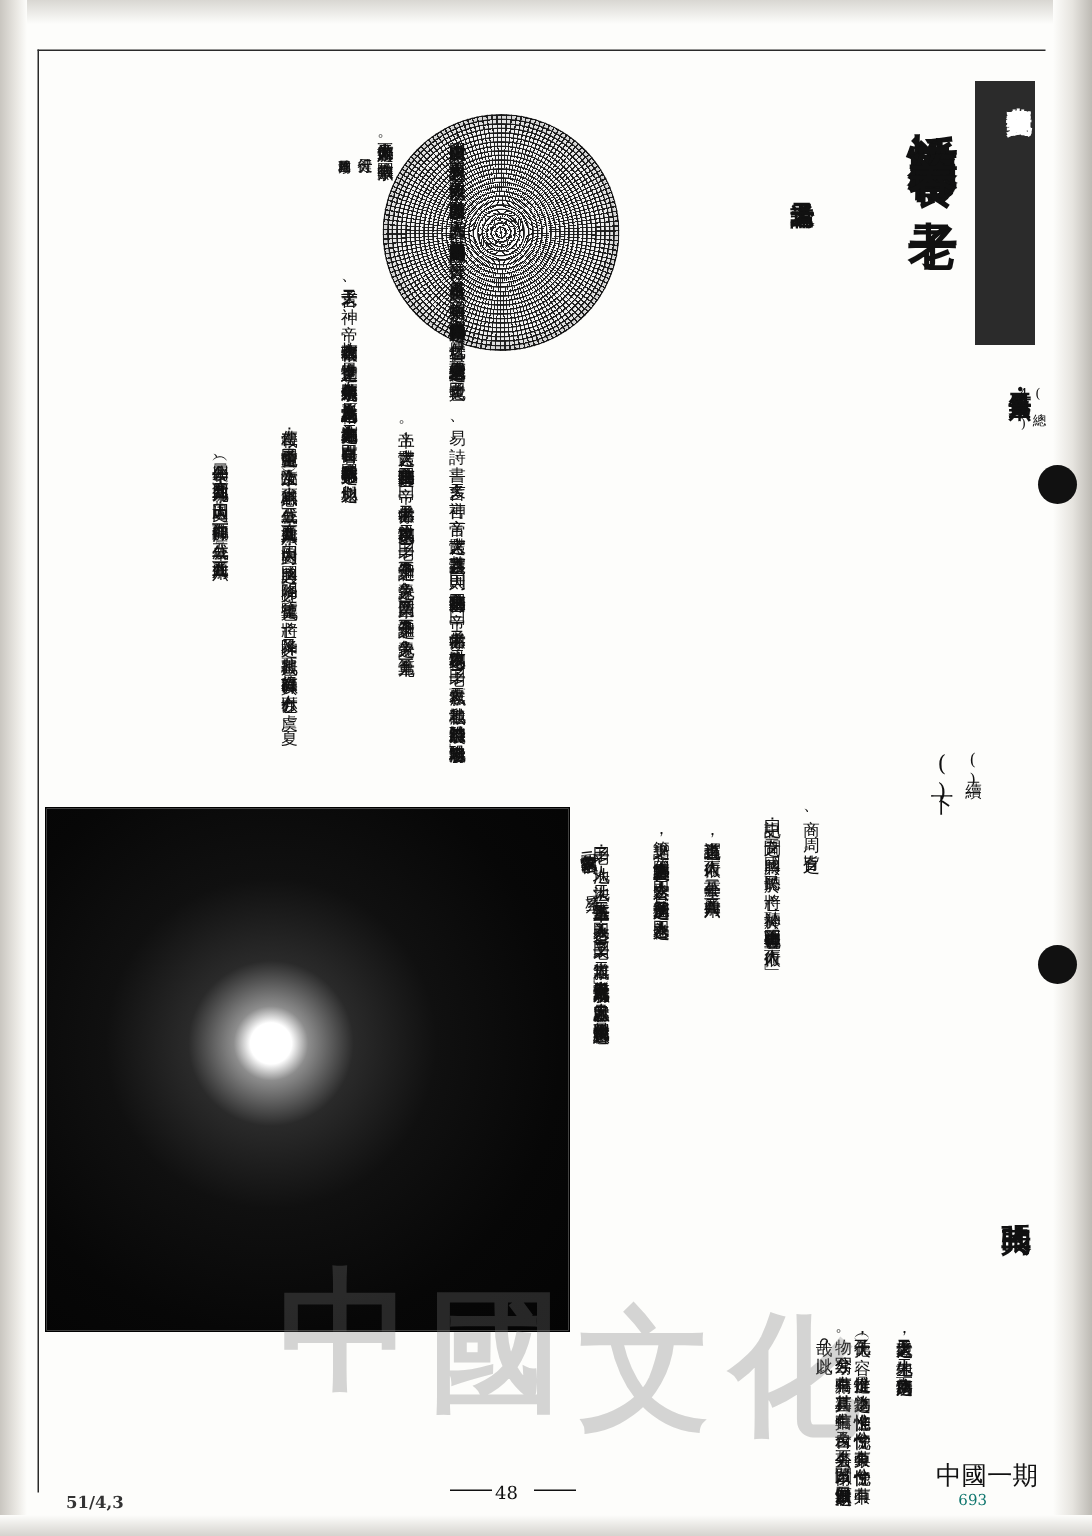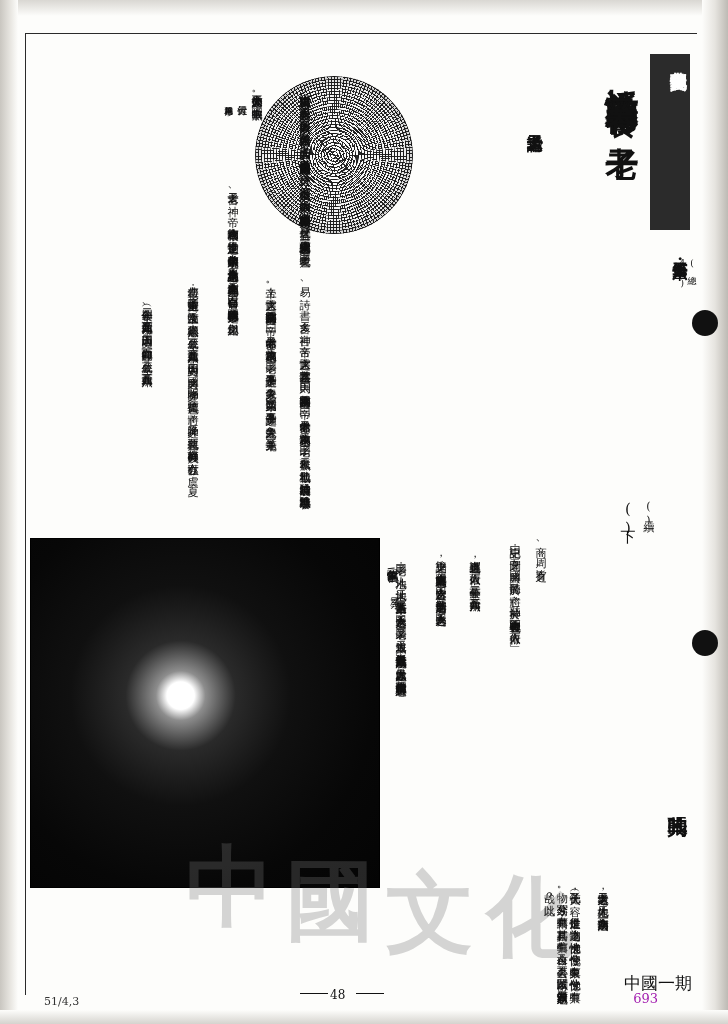--- a/index.html
+++ b/index.html
@@ -257,36 +257,37 @@
     height: 1px;
     background: #111;
   }
   #footer-left {
     position: absolute;
     left: 44px;
     bottom: 16px;
     font-family: "DejaVu Serif", serif;
     font-size: 11px;
     color: #333;
+    font-weight: bold;
   }
   #footer-right {
     position: absolute;
     right: 36px;
     bottom: 29px;
     font-family: "DejaVu Serif", serif;
     font-size: 17px;
     color: #111;
   }
   #footer-right-num {
     position: absolute;
     right: 70px;
     bottom: 18px;
     font-family: "DejaVu Serif", serif;
-    font-size: 13px;
-    color: #a21caf;
+    font-size: 10px;
+    color: #0f766e;
   }
 </style>
 </head>
 <body>
 
 <div id="page">
 
   <div class="scan-edge-top"></div>
   <div class="scan-edge-left"></div>
   <div class="scan-edge-right"></div>

